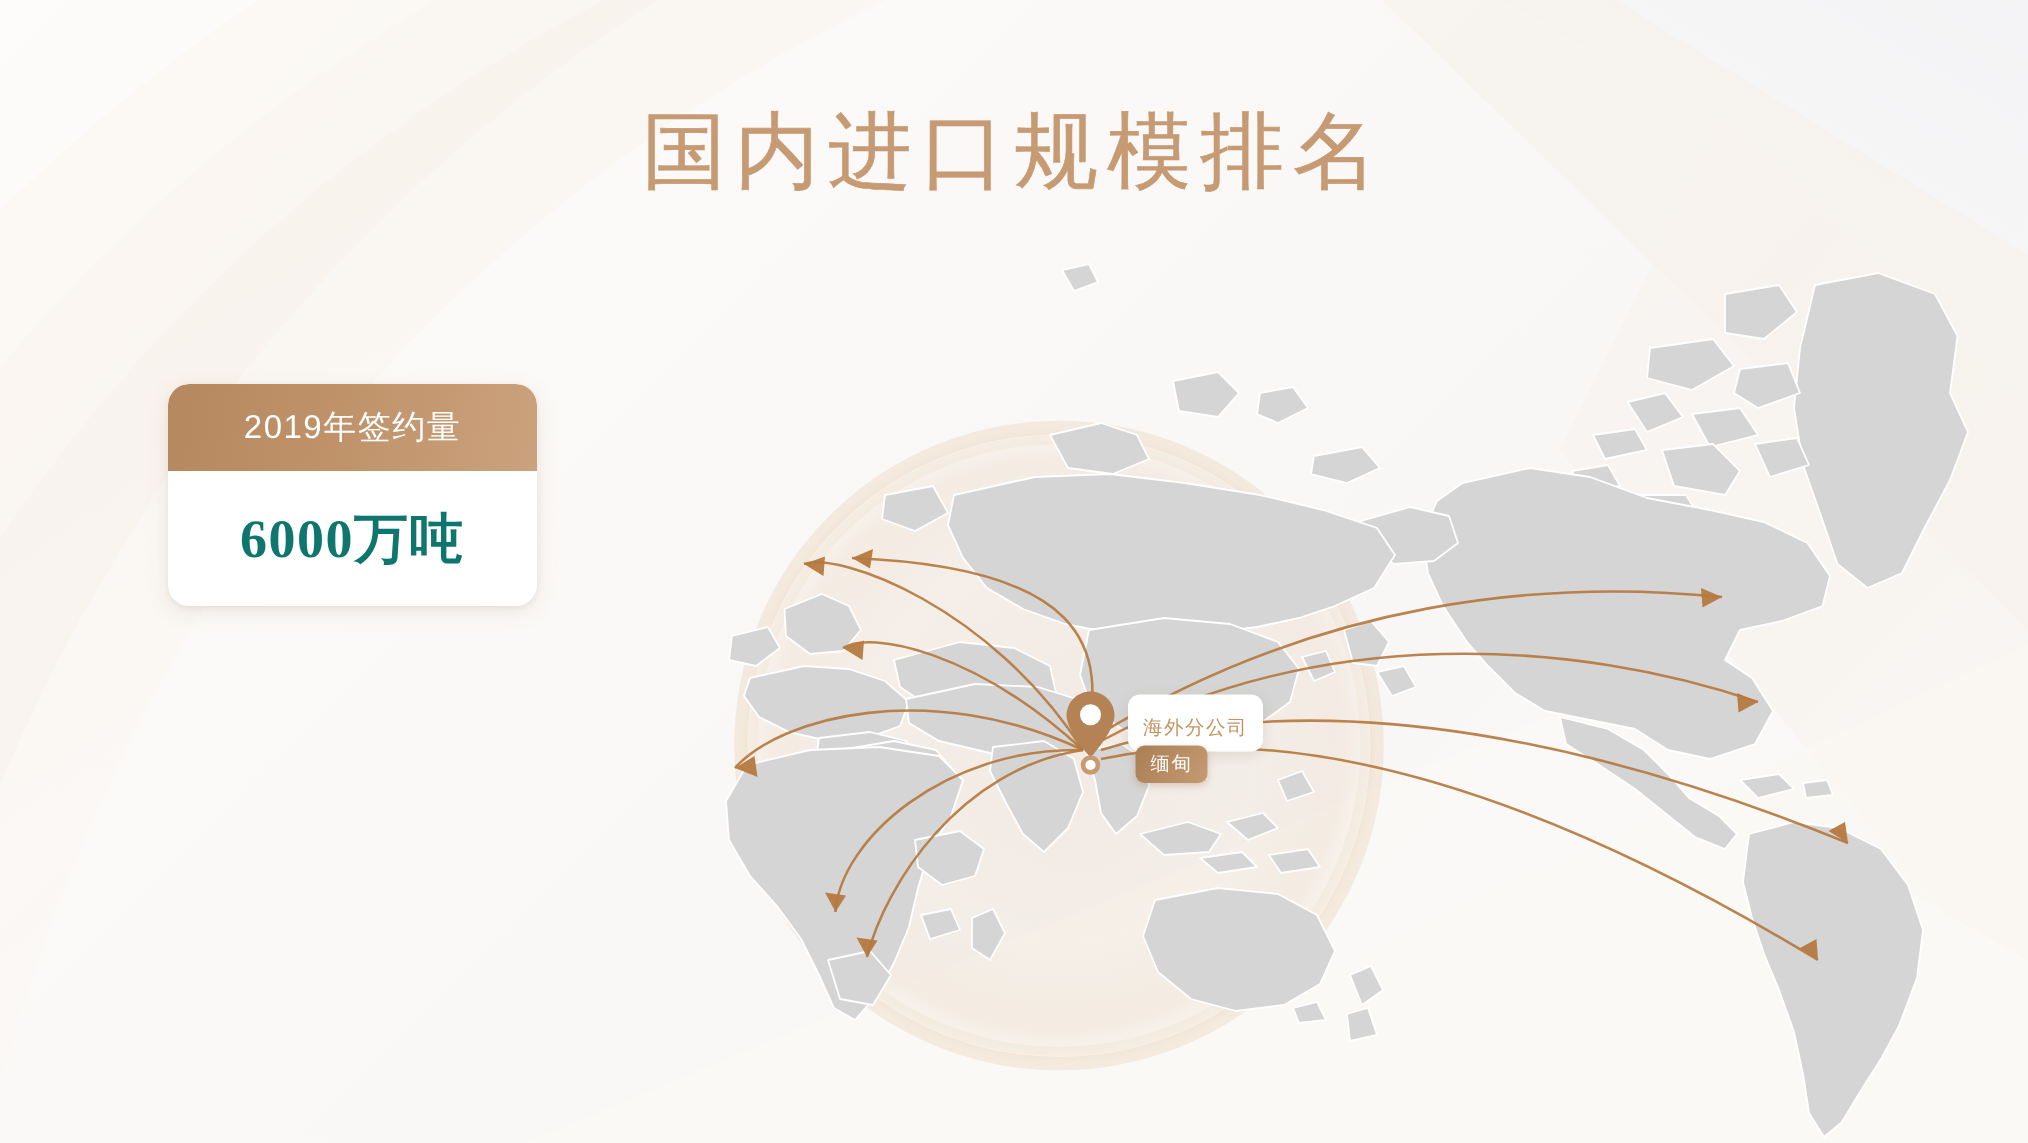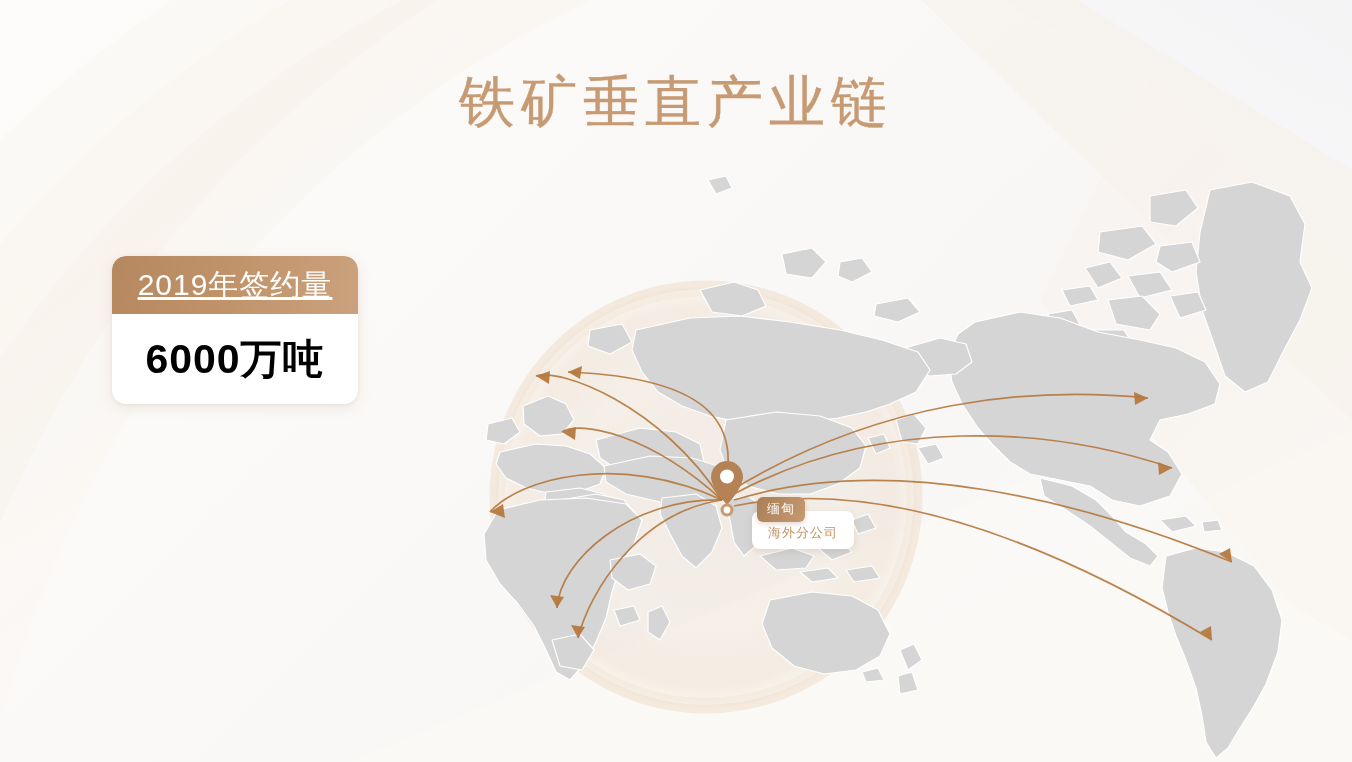--- a/index.html
+++ b/index.html
@@ -42,33 +42,33 @@
     box-shadow:0 4px 14px rgba(140,110,80,0.13), 0 1px 3px rgba(150,130,110,0.10);
     overflow:hidden;
   }
   #card-signed  { left:112px; top:256px; height:148px; }
   #card-ranking { left:112px; top:441px; height:146px; }
 
   .stat-head {
     height:58px;
     background:linear-gradient(100deg,#b5885f 0%,#bf9269 45%,#cba27d 100%);
     color:#ffffff;
-    font-size:30px;
+    font-size:22px;
     letter-spacing:1px;
     display:flex; align-items:center; justify-content:center;
     border-radius:14px 14px 0 0;
-    text-decoration:underline;
   }
   .stat-value {
     height:90px;
     display:flex; align-items:center; justify-content:center;
-    color:#000000;
-    font-size:41px;
+    color:#0f766e;
+    font-size:36px;
     font-weight:bold;
     letter-spacing:1px;
+    font-family:Liberation Serif, serif;
   }
   #card-ranking .stat-value { height:88px; }
 
   
   #map-layer { position:absolute; left:0; top:0; width:1352px; height:762px; }
 
   
   #marker { position:absolute; left:707px; top:459px; width:40px; height:58px; }
   #badge-myanmar {
     position:absolute; left:757px; top:469px;
@@ -76,22 +76,22 @@
     background:linear-gradient(120deg,#a97f55,#c79a71);
     color:#ffffff;
     font-size:13px;
     letter-spacing:1px;
     border-radius:6px;
     box-shadow:0 2px 5px rgba(140,105,70,0.25);
     z-index:6;
     margin-top:28px;
   }
   #card-branch {
-    position:absolute; left:752px; top:511px;
-    width:102px; height:38px;
+    position:absolute; left:752px; top:463px;
+    width:90px; height:38px;
     background:#ffffff;
     border-radius:8px;
     box-shadow:0 3px 9px rgba(140,115,90,0.18);
     display:flex; align-items:flex-end; justify-content:center;
     padding-bottom:7px;
     z-index:5;
   }
   #card-branch span { color:#c29363; font-size:13px; letter-spacing:1px; }
 </style>
 </head>
@@ -130,21 +130,21 @@
 
     <path d="M-180,762 C-40,240 320,-40 760,-120 L980,-120 C480,-40 110,260 -10,762 Z" fill="url(#swoopL)" opacity="0.55"></path>
     <path d="M-240,700 C-100,220 260,-70 700,-150 L800,-150 C400,-60 60,240 -60,700 Z" fill="#f7efe4" opacity="0.35"></path>
     <path d="M-300,620 C-160,200 200,-110 640,-190 L700,-190 C320,-90 10,200 -110,620 Z" fill="#fbf6ef" opacity="0.45"></path>
 
     <circle cx="706" cy="497" r="215" fill="url(#globeGlow)"></circle>
     <circle cx="706" cy="497" r="212" fill="none" stroke="#e7cdb2" stroke-opacity="0.35" stroke-width="9"></circle>
     <circle cx="706" cy="497" r="204" fill="none" stroke="#f0ddca" stroke-opacity="0.30" stroke-width="6"></circle>
   </svg>
 
-  <div id="title">铁矿垂直产业链</div>
+  <div id="title">国内进口规模排名</div>
 
   <svg id="map-layer" viewBox="0 0 1352 762" preserveAspectRatio="none">
     <defs>
       <g id="landdefs"></g>
     </defs>
 
     <g fill="#d5d5d5" stroke="#ffffff" stroke-width="1.2" stroke-linejoin="round">
 
       <path d="M1210,190 L1252,182 L1290,196 L1305,224 L1300,262 L1312,288 L1300,320
                L1283,352 L1268,382 L1245,392 L1225,376 L1214,344 L1202,310 L1196,272

